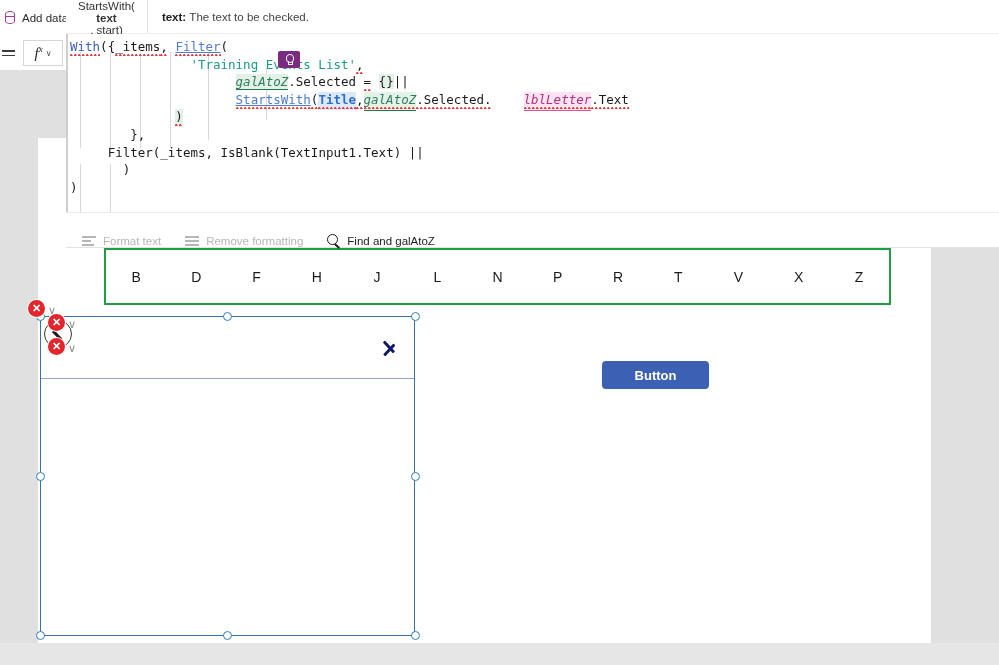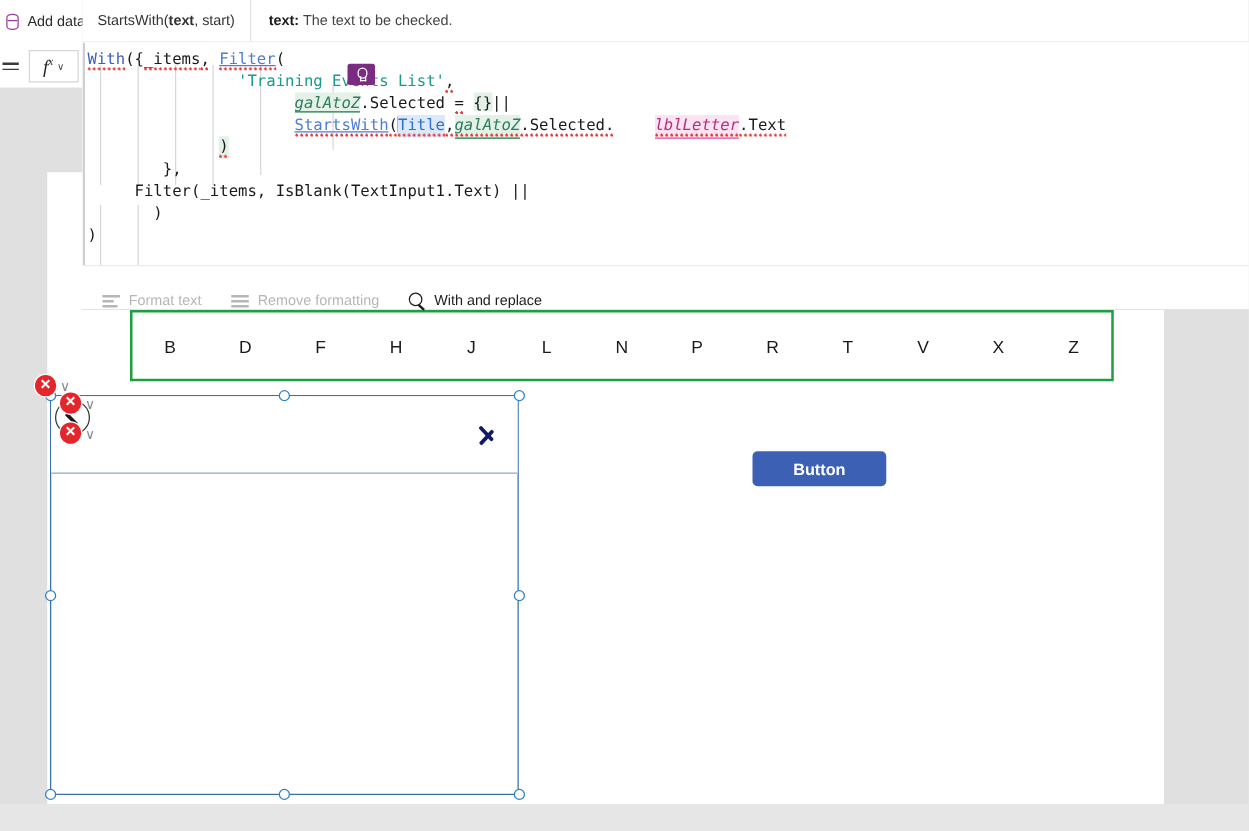--- a/index.html
+++ b/index.html
@@ -55,23 +55,24 @@
     position: absolute; left: 66px; top: 0; width: 933px; height: 248px;
     background: #ffffff; z-index: 6;
     border-bottom: 1px solid #e3e3e3;
   }
   .fx-tooltip {
     position: absolute; left: 0; top: 0; height: 34px; width: 100%;
     display: flex; align-items: stretch;
     border-bottom: 1px solid #ededed;
   }
   .tt-sig {
-    display: flex; align-items: center; padding: 16px 12px;
+    display: flex; align-items: center; padding: 0 12px;
     font-size: 11.5px; color: #333; white-space: nowrap;
     border-right: 1px solid #e2e2e2;
+    flex-direction: column;
   }
   .tt-sig b { font-weight: bold; }
   .tt-desc {
     display: flex; align-items: center; padding: 0 14px;
     font-size: 11.5px; color: #444; white-space: nowrap;
   }
   .tt-desc b { font-weight: bold; color: #1b1b1b; }
 
   
   .fx-code {
@@ -99,21 +100,21 @@
 
   
   .t-fn      { color: #3c5fbf; }
   .t-fn2     { color: #4f7dd4; text-decoration: underline; text-decoration-color:#4f7dd4; }
   .t-plain   { color: #1a1a1a; }
   .t-str     { color: #1a9a8f; }
   .t-ctrl    { color: #2e7d5e; font-style: italic; background: #e3f1e7;
                border-bottom: 1.6px solid #1f7a4d; }
   .t-ctrl2   { color: #b3327f; font-style: italic; background: #fbe3f1;
                border-bottom: 1.6px solid #d455a0; margin-left: 32px; }
-  .t-col     { color: #2f6fd0; background: #dbe9fb; }
+  .t-col     { color: #2f6fd0; background: #dbe9fb; font-weight: bold; }
   .t-op      { color: #1a1a1a; }
   .t-brace   { color: #1a1a1a; background:#e3f1e7; }
   .squig-red {
     background-image: radial-gradient(circle at 1.4px 2.2px, #e83b3b 1.1px, transparent 1.2px);
     background-size: 4px 4px;
     background-repeat: repeat-x;
     background-position: 0 100%;
     padding-bottom: 3px;
   }
   .caret-bar {
@@ -418,18 +419,18 @@
       <div class="tb-item disabled">
         <span class="ic-removefmt">
             <i></i>
             <i></i>
             <i></i>
           </span>
         <span>Remove formatting</span>
       </div>
       <div class="tb-item enabled">
         <span class="ic-search"></span>
-        <span>With and replace</span>
+        <span>Find and galAtoZ</span>
       </div>
     </div>
   </div>
 
 </div>
 
 </body></html>

